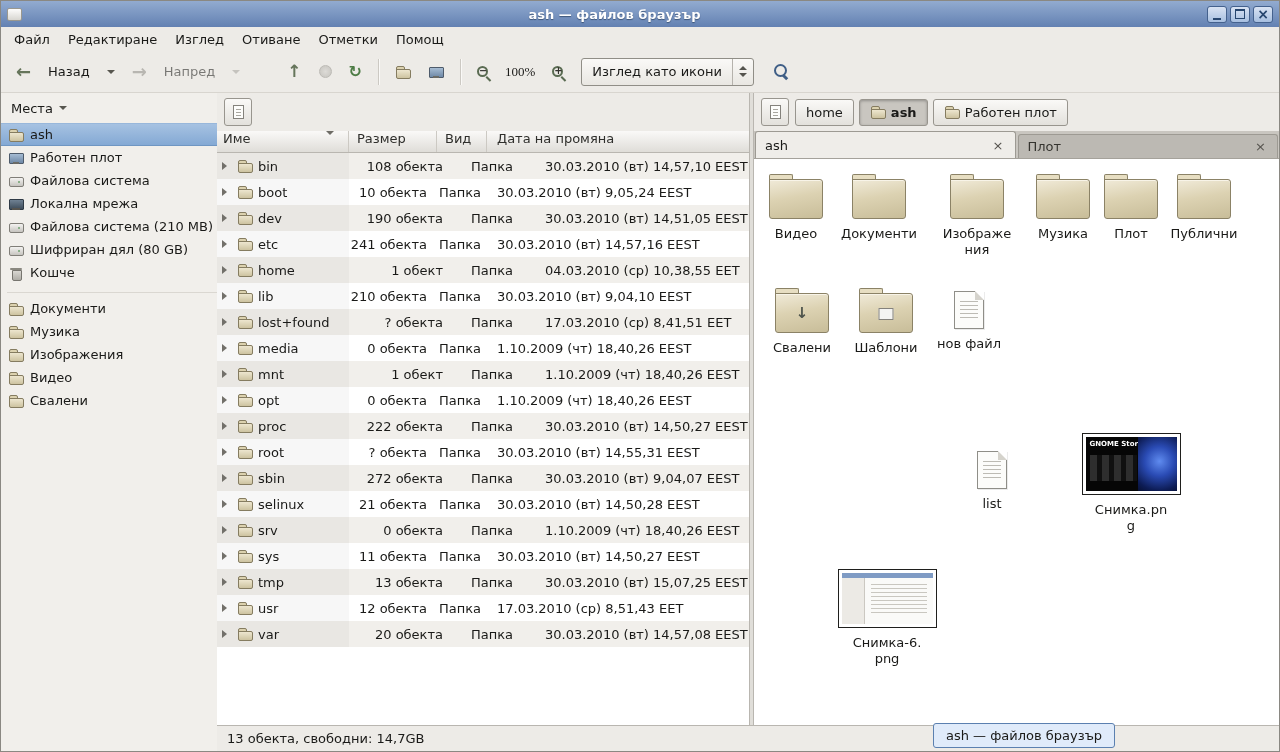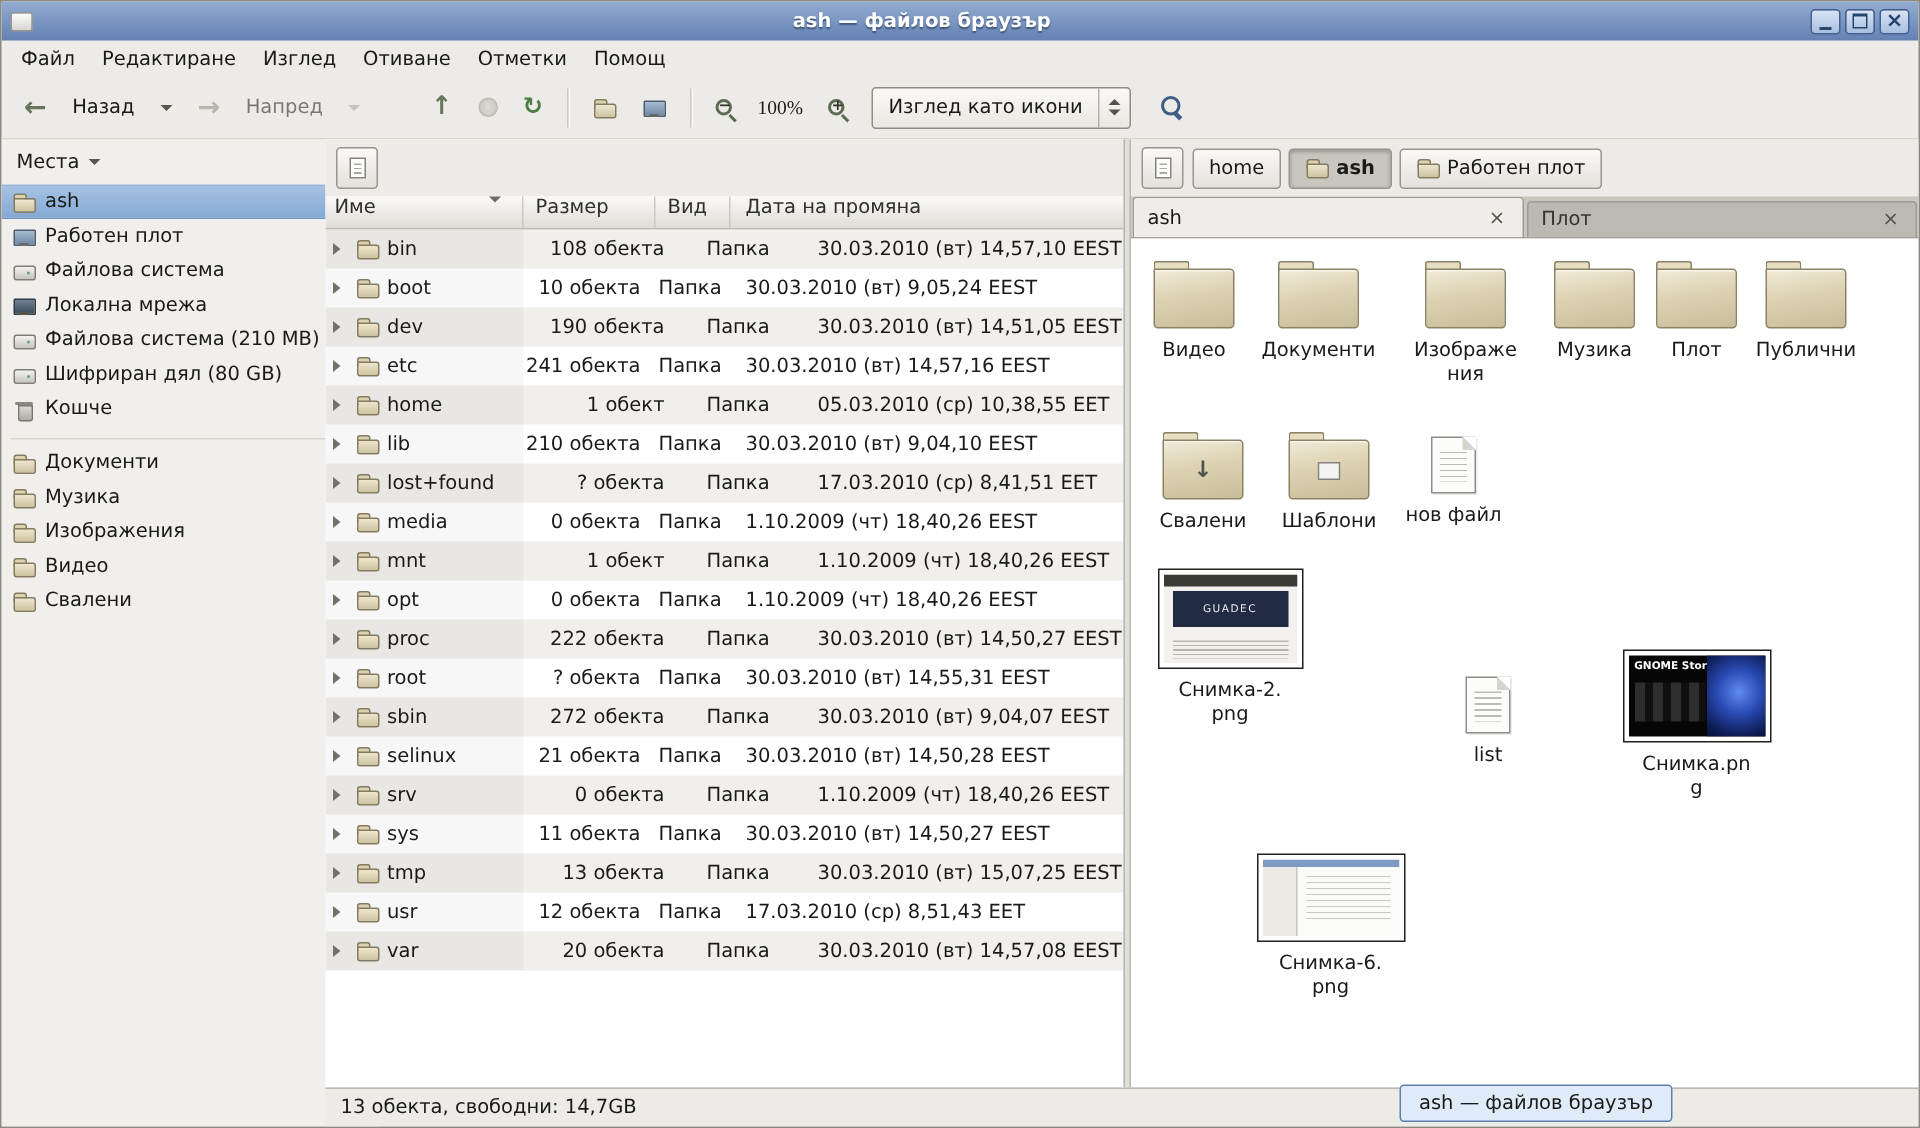--- a/index.html
+++ b/index.html
@@ -359,21 +359,21 @@
     <span class="tc c-date">30.03.2010 (вт) 14,57,16 EEST</span>
   </div>
         <div class="trow odd">
     <span class="tc c-name">
       <span class="expander"></span>
       <span class="mi mi-folder"></span>
       <span class="cell-text">home</span>
     </span>
     <span class="tc c-size">1 обект</span>
     <span class="tc c-type">Папка</span>
-    <span class="tc c-date">05.03.2010 (ср) 10,38,55 EET</span>
+    <span class="tc c-date">04.03.2010 (ср) 10,38,55 EET</span>
   </div>
         <div class="trow">
     <span class="tc c-name">
       <span class="expander"></span>
       <span class="mi mi-folder"></span>
       <span class="cell-text">lib</span>
     </span>
     <span class="tc c-size">210 обекта</span>
     <span class="tc c-type">Папка</span>
     <span class="tc c-date">30.03.2010 (вт) 9,04,10 EEST</span>
@@ -607,32 +607,20 @@
     </span>
 
     <span class="ilabel">Шаблони</span>
   </div>
         <div class="ipane-item kind-file" style="left: 173px; top: 128px;">
 
     <span class="bi bi-file"></span>
 
     <span class="ilabel">нов файл</span>
   </div>
-        <div class="ipane-item kind-thumb-web" style="left: 11px; top: 220px;">
-
-    <span class="bi thumb thumb-web">
-      <span class="timg timg-web">
-        <span class="tw-bar"></span>
-        <span class="tw-hero cap-web">GUADEC</span>
-        <span class="tw-lines"></span>
-      </span>
-    </span>
-
-    <span class="ilabel">Снимка-2.png</span>
-  </div>
         <div class="ipane-item kind-file" style="left: 196px; top: 288px;">
 
     <span class="bi bi-file"></span>
 
     <span class="ilabel">list</span>
   </div>
         <div class="ipane-item kind-thumb-dark" style="left: 322px; top: 274px;">
 
     <span class="bi thumb thumb-dark">
       <span class="timg timg-dark">

